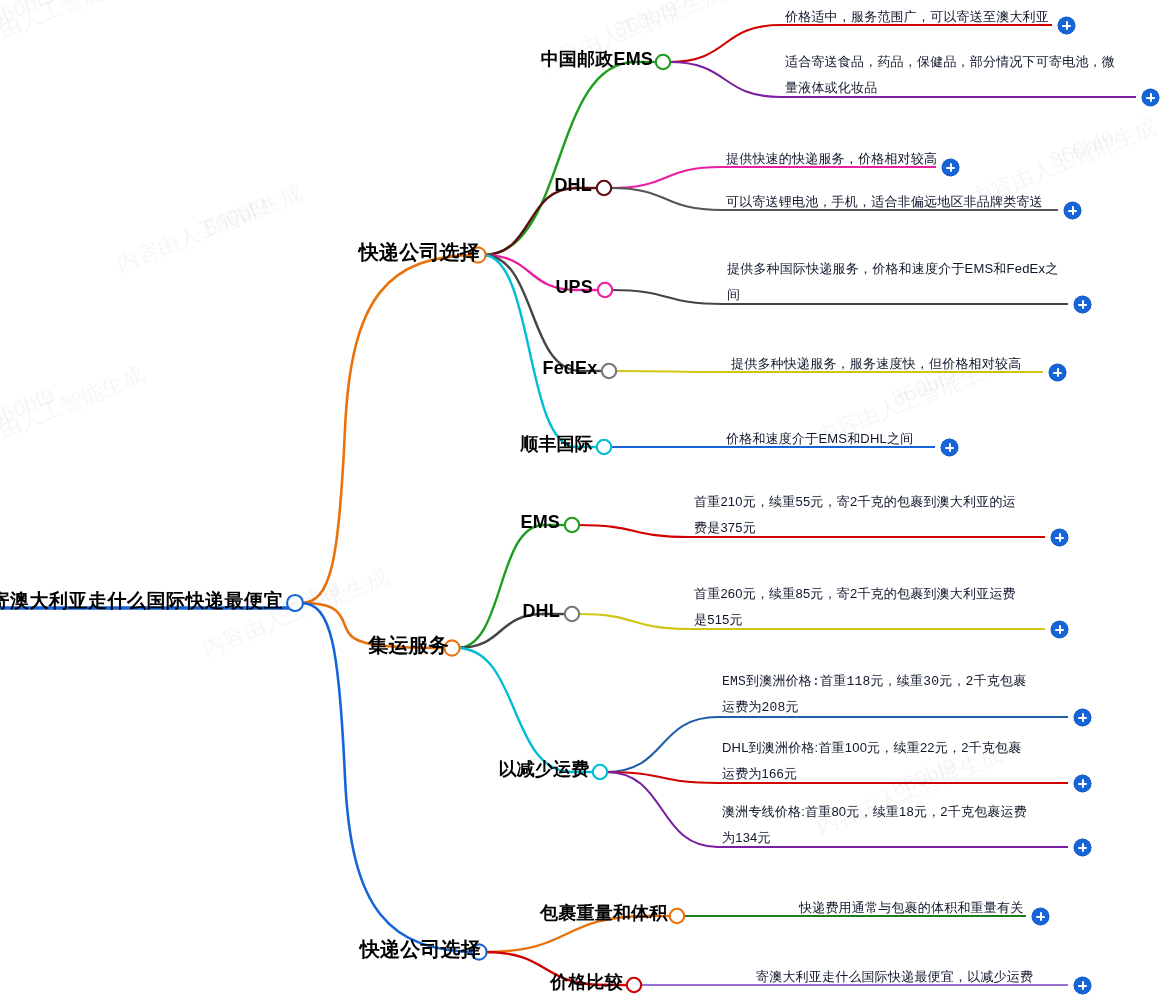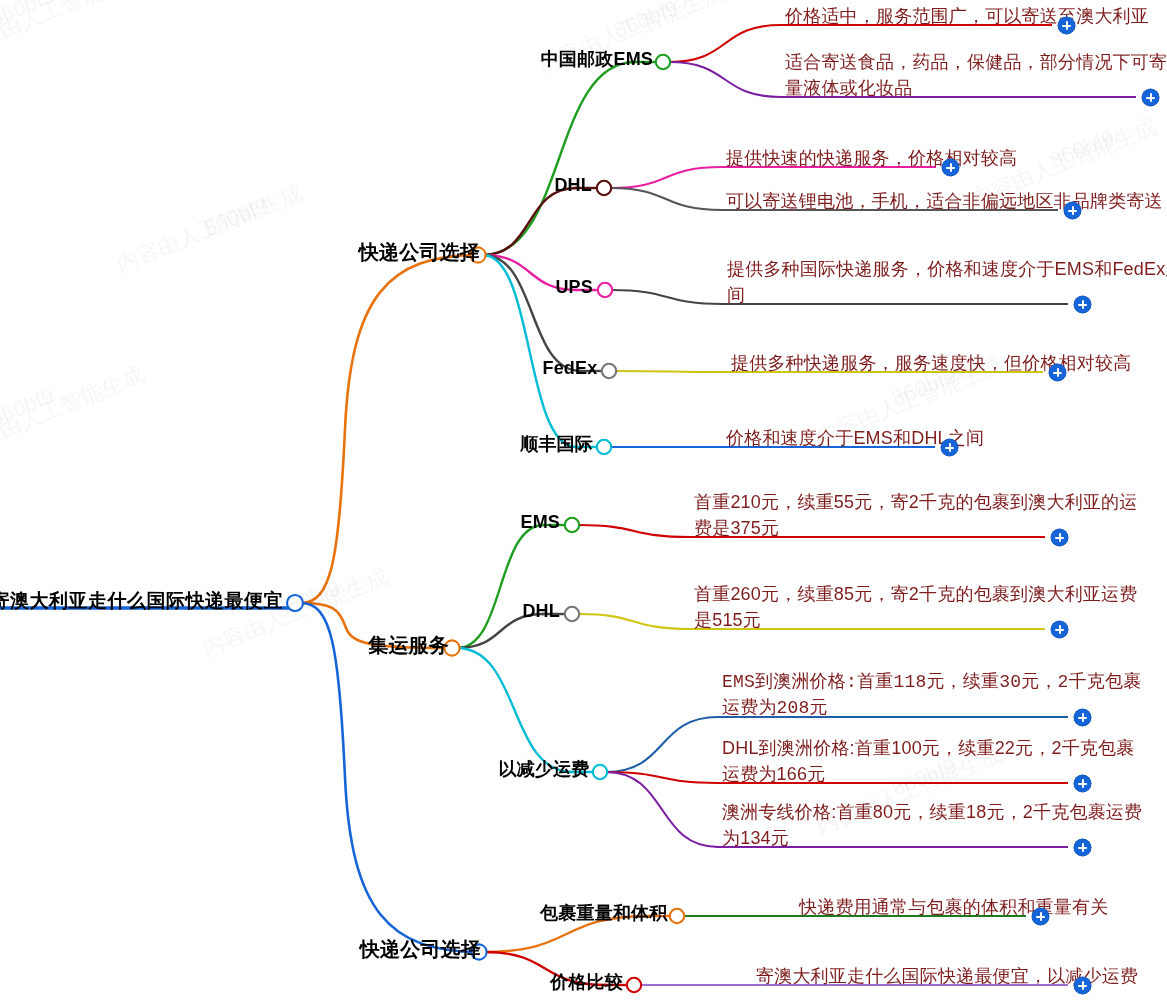--- a/index.html
+++ b/index.html
@@ -21,21 +21,21 @@
   
   .lbl{
     position:absolute;white-space:pre;line-height:25px;
     color:#222;font-size:17px;letter-spacing:0.2px;
   }
   .lbl.root{
     font-weight:bold;font-size:19px;color:#000;letter-spacing:0.5px;
   }
   .lbl.br1{font-weight:bold;font-size:20px;color:#000;}
   .lbl.br2{font-weight:bold;font-size:18px;color:#000;}
-  .lbl.leaf{font-weight:normal;font-size:18px;color:#7f1d1d;}
+  .lbl.leaf{font-weight:normal;font-size:13px;color:#0f172a;}
   .lbl.leaf.two{line-height:26px;}
 
   
   .plus{
     position:absolute;width:17px;height:17px;border-radius:50%;
     background:#1565d8;box-shadow:0 0 0 0.5px #0d4fb0;
     cursor:pointer;
   }
   .plus::before,.plus::after{
     content:"";position:absolute;background:#fff;border-radius:1px;

